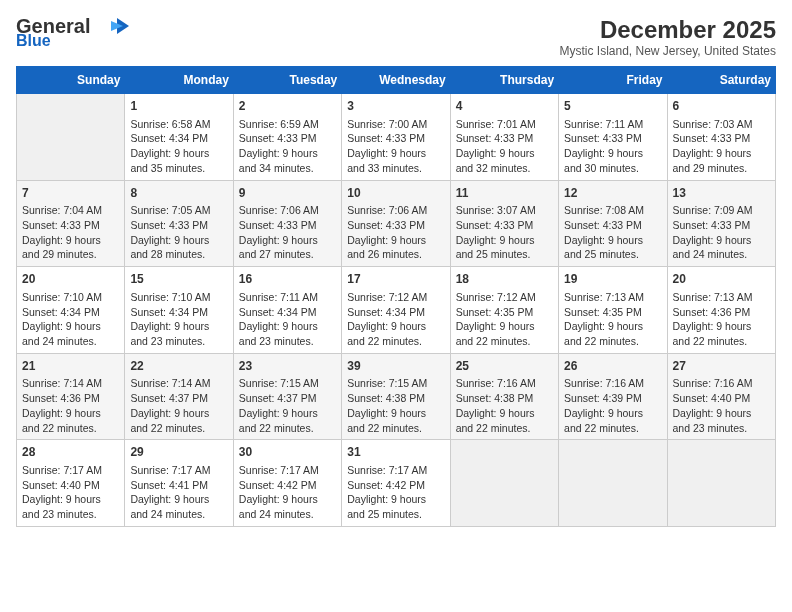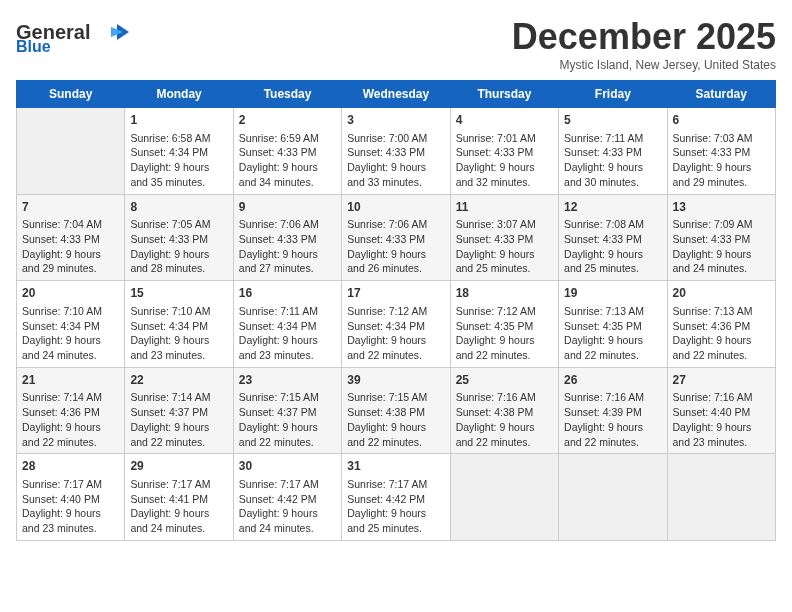--- a/index.html
+++ b/index.html
@@ -18,38 +18,38 @@
     }
     .logo {
       display: flex;
       flex-direction: column;
       align-items: flex-start;
     }
     .title-area {
       text-align: right;
     }
     .month-title {
-      font-size: 36px;
+      font-size: 24px;
       font-weight: bold;
       color: #333;
     }
     .subtitle {
       font-size: 12px;
       color: #555;
     }
     table {
       width: 100%;
       border-collapse: collapse;
       font-size: 10.5px;
     }
     thead tr th {
       background-color: #1565C0;
       color: #fff;
       padding: 6px 4px;
-      text-align: center;
+      text-align: right;
       font-size: 12px;
       font-weight: bold;
       border: 1px solid #1565C0;
     }
     tbody tr td {
       border: 1px solid #ccc;
       vertical-align: top;
       padding: 4px 5px;
       height: 80px;
       width: 14.28%;
@@ -73,21 +73,21 @@
     }
     .empty {
       background-color: #f0f0f0 !important;
     }
   </style>
 </head>
 <body>
 
 <div class="header-area">
   <div class="logo">
-    <div style="display:flex; align-items:center; gap:13px;margin-top:6px;">
+    <div style="display:flex; align-items:center; gap:13px;">
       <div style="font-size:20px; font-weight:bold; color:#333; line-height:1;">General</div>
       <svg width="28" height="20" viewBox="0 0 28 20">
         <polygon points="14,2 26,10 14,18" fill="#1565C0"></polygon>
         <polygon points="8,5 20,10 8,15" fill="#42A5F5"></polygon>
       </svg>
     </div>
     <div style="font-size:16px; font-weight:bold; color:#1565C0; margin-top:-4px;">Blue</div>
   </div>
   <div class="title-area">
     <div class="month-title">December 2025</div>

